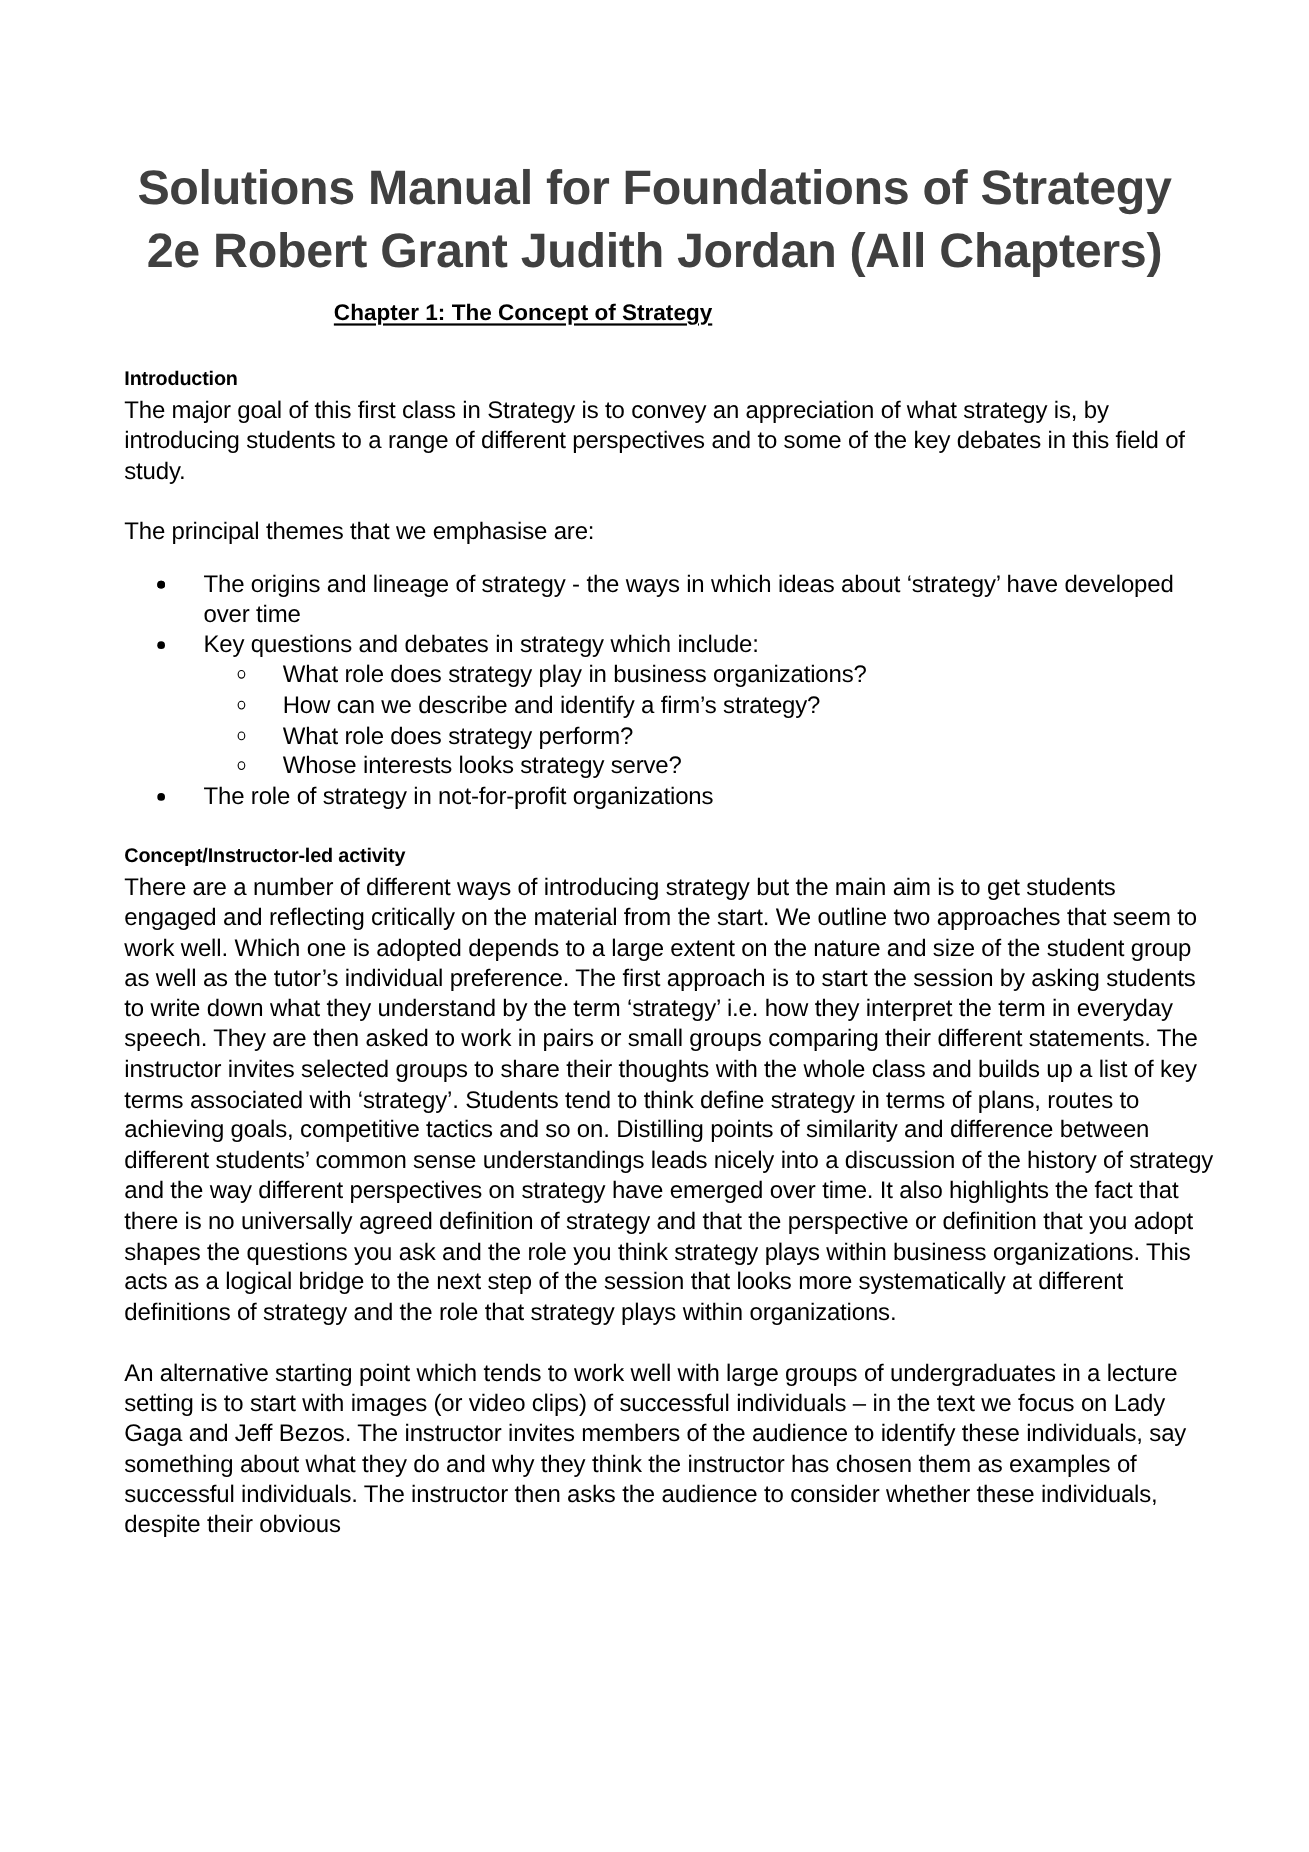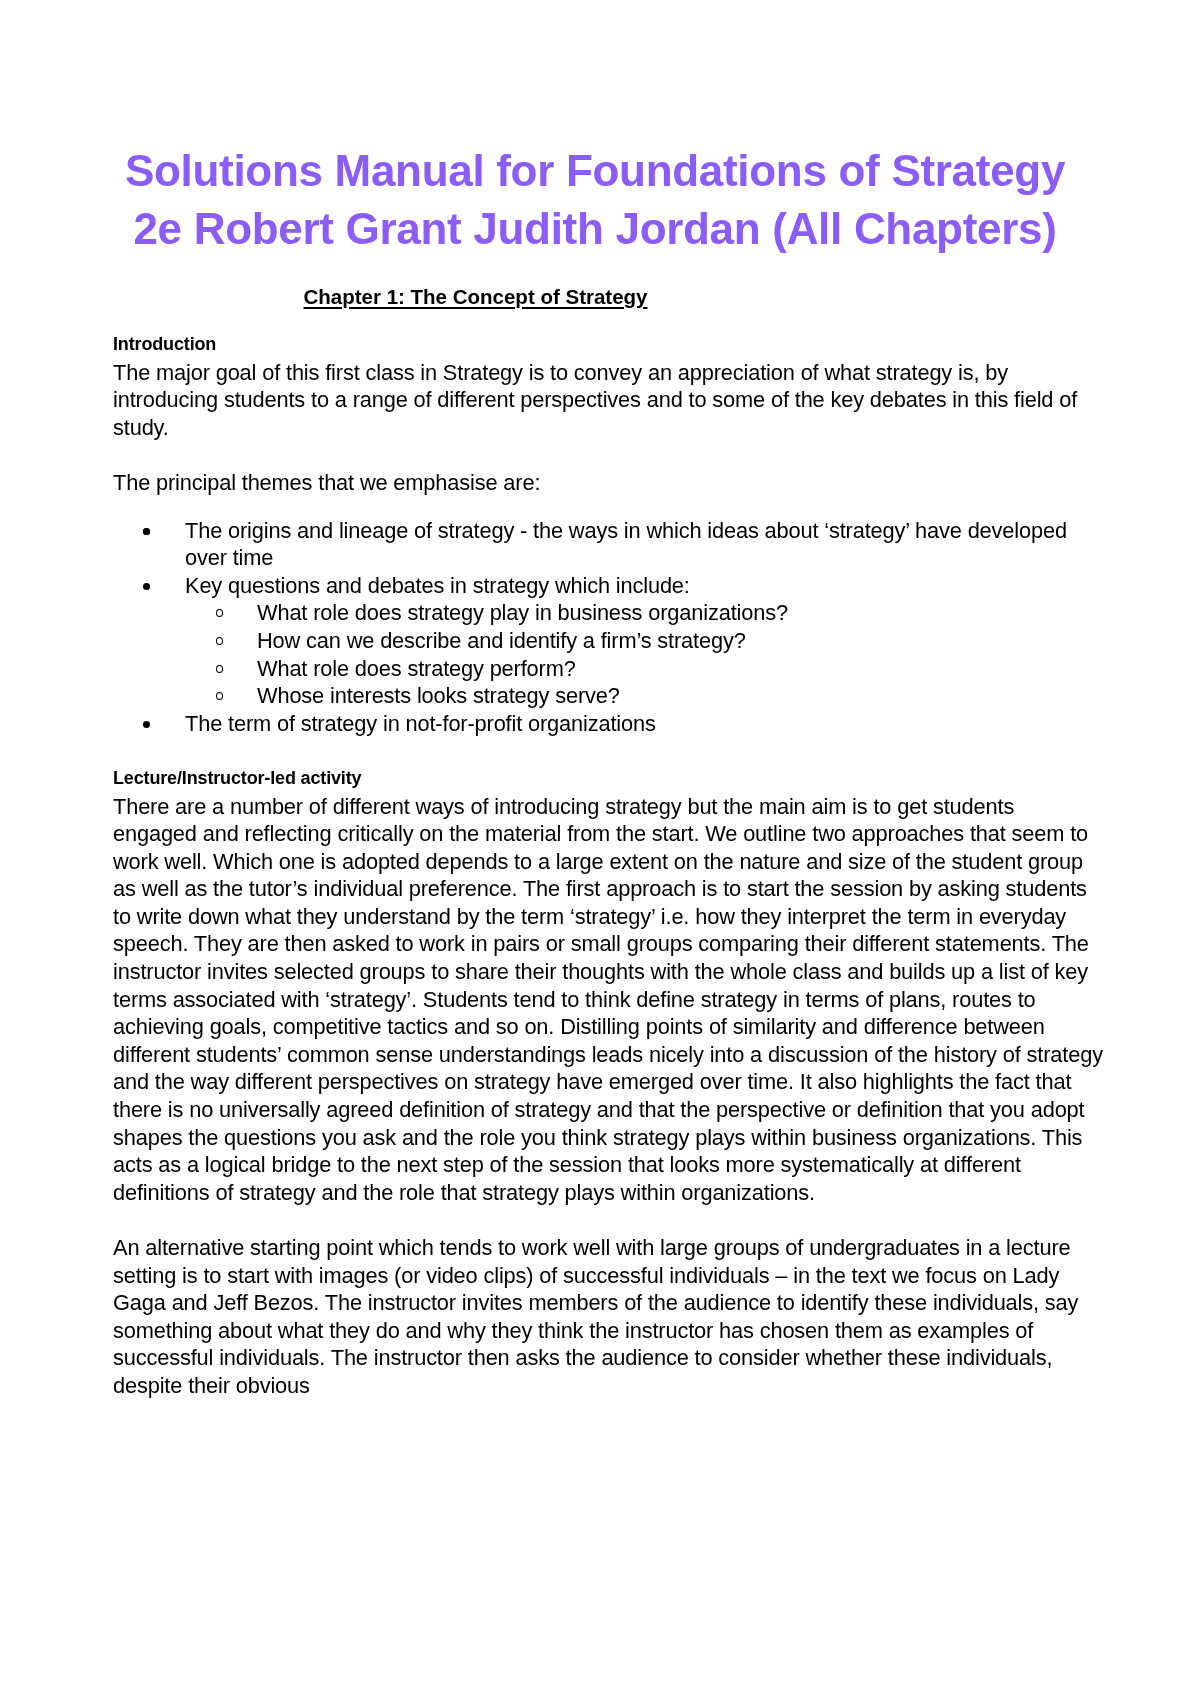--- a/index.html
+++ b/index.html
@@ -1,21 +1,21 @@
 <!DOCTYPE html>
 <html><head>
 <meta charset="utf-8">
 <style>
   html, body { margin: 0; padding: 0; background: #ffffff; }
   body { width: 1190px; height: 1684px; position: relative; overflow: hidden;
          font-family: "Liberation Sans", sans-serif; color: #000; }
   .page { position: absolute; left: 0; top: 0; width: 1190px; height: 1684px; background: #fff; }
   .title { position: absolute; left: 60px; width: 1070px; top: 142px; text-align: center;
-           color: #8b5cf6; font-weight: bold; font-size: 44px; line-height: 58px; letter-spacing: -0.3px; }
-  .chapter { position: absolute; left: 0; width: 951px; top: 284px; text-align: center;
+           color: #404040; font-weight: bold; font-size: 44px; line-height: 58px; letter-spacing: -0.3px; }
+  .chapter { position: absolute; left: 0; width: 951px; top: 272px; text-align: center;
              font-weight: bold; font-size: 20.5px; line-height: 26px; }
   .chapter span { text-decoration: underline; text-underline-offset: 3px; }
   .content { position: absolute; left: 113px; top: 331px; width: 990px;
              font-size: 21.8px; line-height: 27.6px; letter-spacing: -0.15px; }
   .content p { margin: 0; }
   h2 { margin: 0; font-size: 18px; line-height: 27.6px; font-weight: bold; }
   .gap { height: 27.6px; }
   .gap-sm { height: 20px; }
   ul.l1 { list-style: none; margin: 0; padding: 0; }
   ul.l1 > li { position: relative; padding-left: 72px; }
@@ -70,27 +70,27 @@
               <span>What role does strategy perform?</span>
             </li>
             <li>
               <span class="c"></span>
               <span>Whose interests looks strategy serve?</span>
             </li>
           </ul>
         </li>
         <li>
           <span class="b"></span>
-          <span>The term of strategy in not-for-profit organizations</span>
+          <span>The role of strategy in not-for-profit organizations</span>
         </li>
       </ul>
     </section>
 
     <div class="gap"></div>
 
     <section>
-      <h2>Lecture/Instructor-led activity</h2>
+      <h2>Concept/Instructor-led activity</h2>
       <p>There are a number of different ways of introducing strategy but the main aim is to get students engaged and reflecting critically on the material from the start. We outline two approaches that seem to work well. Which one is adopted depends to a large extent on the nature and size of the student group as well as the tutor’s individual preference.   The first approach is to start the session by asking students to write down what they understand by the term ‘strategy’ i.e. how they interpret the term in everyday speech. They are then asked to work in pairs or small groups comparing their different statements. The instructor invites selected groups to share their thoughts with the whole class and builds up a list of key terms associated with ‘strategy’.  Students tend to think define strategy in terms of plans, routes to achieving goals, competitive tactics and so on. Distilling points of similarity and difference between different students’ common sense understandings leads nicely into a discussion of the history of strategy and the way different perspectives on strategy have emerged over time. It also highlights the fact that there is no universally agreed definition of strategy and that the perspective or definition that you adopt shapes the questions you ask and the role you think strategy plays within business organizations. This acts as a logical bridge to the next step of the session that looks more systematically at different definitions of strategy and the role that strategy plays within organizations.</p>
       <div class="gap"></div>
       <p>An alternative starting point which tends to work well with large groups of undergraduates in a lecture setting is to start with images (or video clips) of successful individuals – in the text we focus on Lady Gaga and Jeff Bezos. The instructor invites members of the audience to identify these individuals, say something about what they do and why they think the instructor has chosen them as examples of successful individuals. The instructor then asks the audience to consider whether these individuals, despite their obvious</p>
     </section>
   </div>
 </div>
 
 </body></html>

